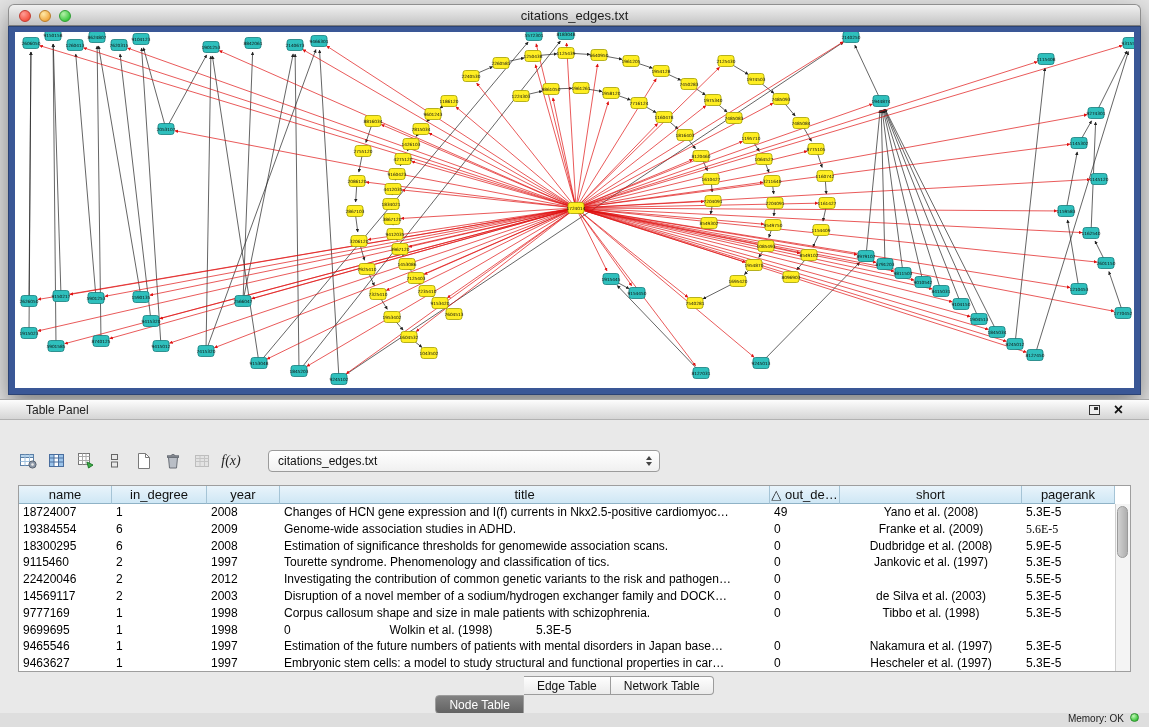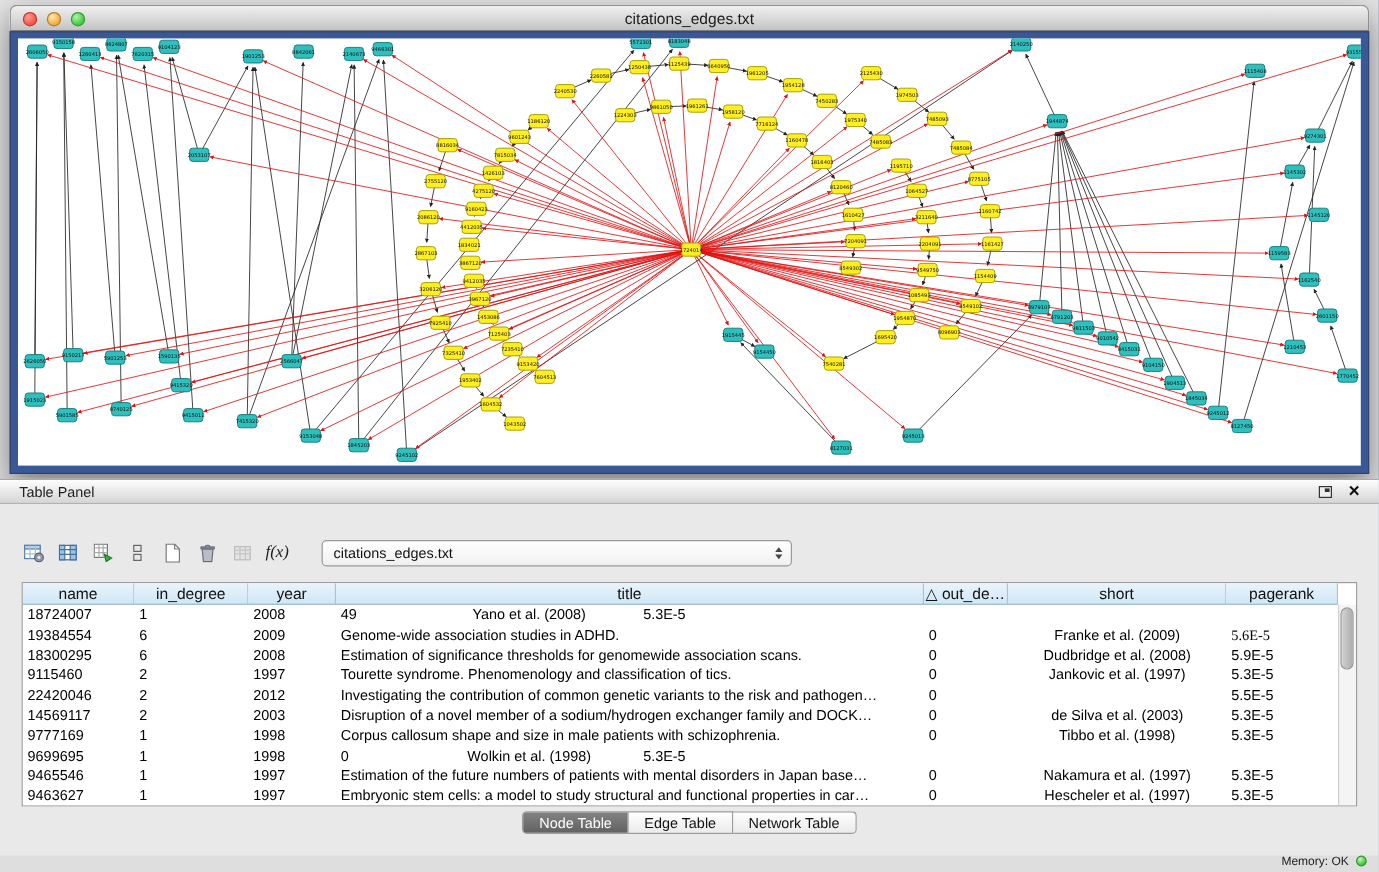--- a/index.html
+++ b/index.html
@@ -52,21 +52,21 @@
   
   .table-panel {
     position: absolute; left: 0; top: 399px;
     width: 1149px; height: 314px;
     background: #e9e9e9; border-top: 1px solid #a8a8a8;
   }
   .panel-header {
     height: 20px;
     background: linear-gradient(#fdfdfd, #d5d5d5);
     border-bottom: 1px solid #b2b2b2;
-    display: flex; align-items: center; padding: 0 16px;
+    display: flex; align-items: center; padding: 0 26px;
   }
   .panel-title { font-size: 12px; color: #222; }
   .panel-actions { margin-left: auto; display: flex; align-items: center; gap: 14px; }
   .float-icon { width: 11px; height: 10px; border: 1px solid #333; position: relative; background: #eee; }
   .float-inner { position: absolute; right: 1px; top: 1px; width: 4px; height: 3px; background: #333; }
   .close-icon { font-size: 16px; font-weight: bold; color: #111; line-height: 14px; }
 
   .toolbar { display: flex; align-items: center; gap: 9px; margin: 29px 0 0 18px; height: 24px; }
   .icon-btn { height: 22px; min-width: 20px; display: flex; align-items: center; justify-content: center; }
   .fx-label { font-family: "Liberation Serif", serif; font-style: italic; font-size: 14px; color: #222; }
@@ -112,21 +112,21 @@
   }
 
   .tabs { display: flex; justify-content: center; margin-top: 4px; }
   .tab {
     height: 19px; line-height: 18px; padding: 0 13px; font-size: 12px;
     background: linear-gradient(#fefefe, #ebebeb);
     border: 1px solid #9c9c9c; border-left: none; color: #111;
   }
   .tab:first-child { border-left: 1px solid #9c9c9c; border-radius: 4px 0 0 4px; }
   .tab:last-child { border-radius: 0 4px 4px 0; }
-  .tab.active { background: linear-gradient(#828282, #626262); color: #fff; }
+  .tab.active { background: linear-gradient(#828282, #626262); color: #fff; margin-top: 19px; }
 
   .status-bar {
     position: absolute; left: 0; top: 713px; width: 1149px; height: 14px;
     background: #dedede;
     display: flex; align-items: flex-start; justify-content: flex-end; gap: 6px;
     padding: 0 10px;
   }
   .memory-text { font-size: 10px; color: #222; }
   .mem-dot { width: 9px; height: 9px; border-radius: 50%; border: 1px solid #2e8f2e;
     background: radial-gradient(circle at 35% 30%, #c2f8b8, #3ec53e 70%); }
@@ -665,20 +665,21 @@
         <div class="th" style="width: 490px;">title</div>
         <div class="th" style="width: 70px;">△ out_de…</div>
         <div class="th" style="width: 182px;">short</div>
         <div class="th" style="width: 93px;">pagerank</div>
       </div>
     <div class="tbody" id="table-body">
         <div class="tr">
           <div class="td" style="width: 93px;">18724007</div>
           <div class="td" style="width: 95px;">1</div>
           <div class="td" style="width: 73px;">2008</div>
+          <div class="td" style="width: 490px;">Changes of HCN gene expression and I(f) currents in Nkx2.5-positive cardiomyoc…</div>
           <div class="td" style="width: 70px;">49</div>
           <div class="td align-center" style="width: 182px;">Yano et al. (2008)</div>
           <div class="td" style="width: 93px;">5.3E-5</div>
         </div>
         <div class="tr">
           <div class="td" style="width: 93px;">19384554</div>
           <div class="td" style="width: 95px;">6</div>
           <div class="td" style="width: 73px;">2009</div>
           <div class="td" style="width: 490px;">Genome-wide association studies in ADHD.</div>
           <div class="td" style="width: 70px;">0</div>

